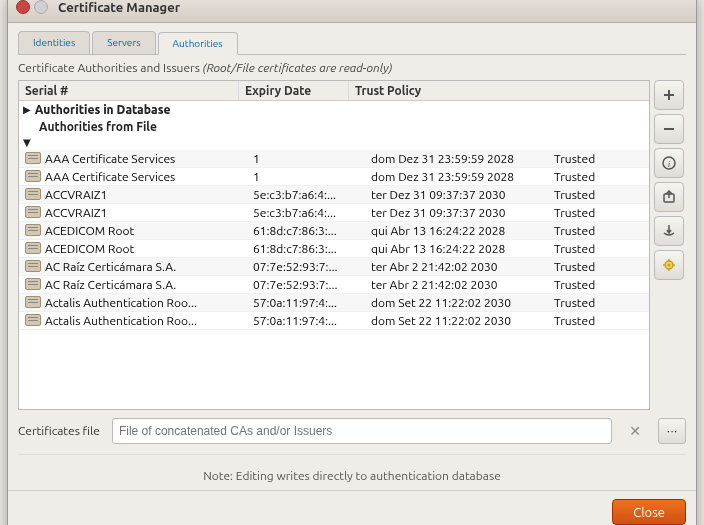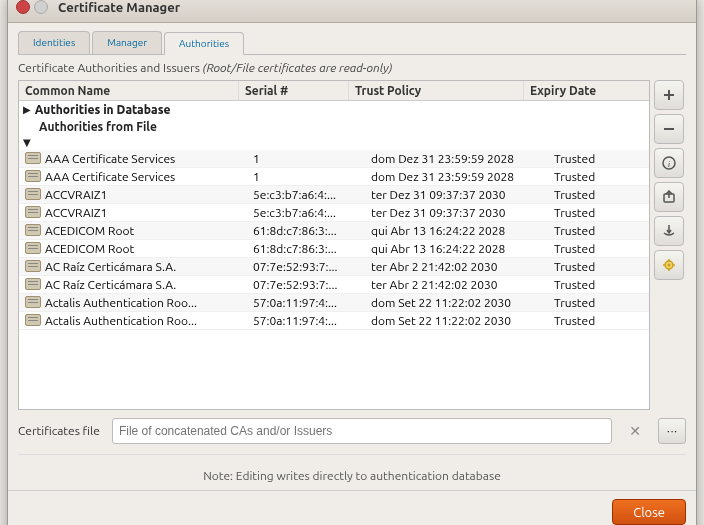--- a/index.html
+++ b/index.html
@@ -263,37 +263,36 @@
       <div class="title-btn close"></div>
       <div class="title-btn minimize"></div>
     </div>
     <span class="window-title">Certificate Manager</span>
   </div>
 
   <div class="content">
 
     <div class="tabs">
       <div class="tab">Identities</div>
-      <div class="tab">Manager</div>
+      <div class="tab">Servers</div>
       <div class="tab active">Authorities</div>
     </div>
 
     <div class="subtitle">
       <span>Certificate Authorities and Issuers</span>
       <em>(Root/File certificates are read-only)</em>
     </div>
 
     <div class="table-container">
       <div class="table-scroll">
 
         <div class="table-header">
-          <div class="th">Common Name</div>
           <div class="th">Serial #</div>
+          <div class="th">Expiry Date</div>
           <div class="th">Trust Policy</div>
-          <div class="th">Expiry Date</div>
         </div>
 
         <div class="table-body">
 
           <div class="group-row">
             <span class="arrow">▶</span>
             <strong>Authorities in Database</strong>
           </div>
 
           <div class="group-row" style="padding-left: 20px;">

